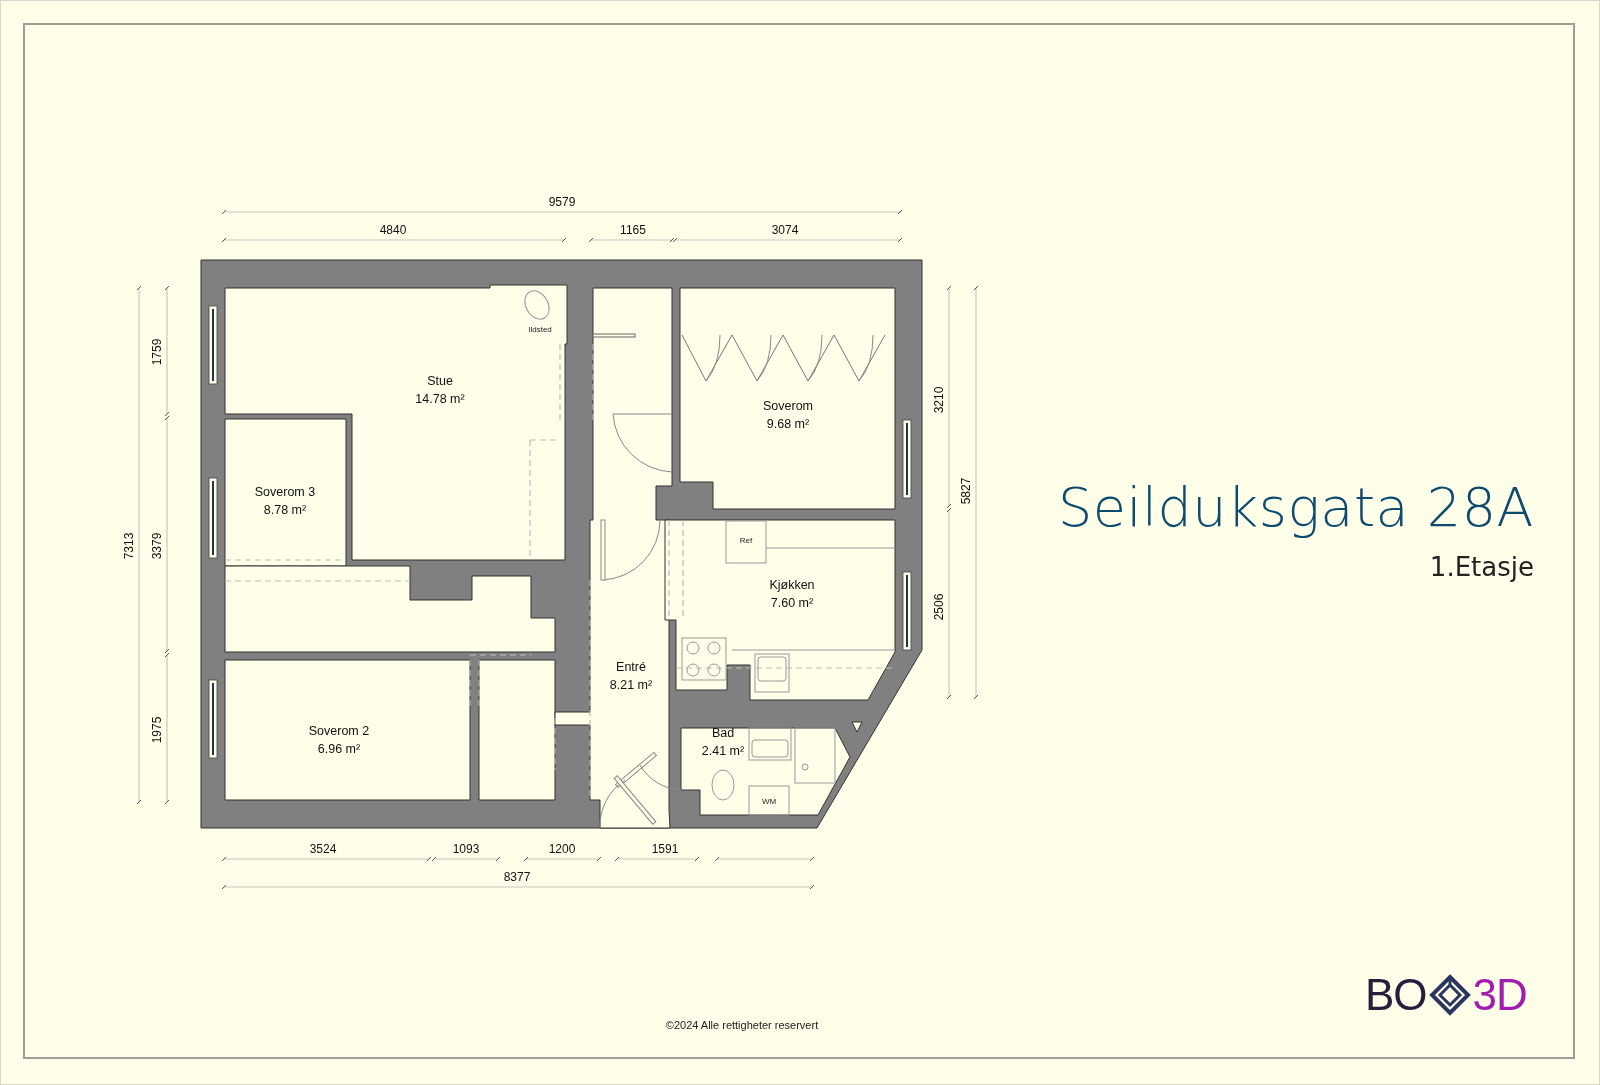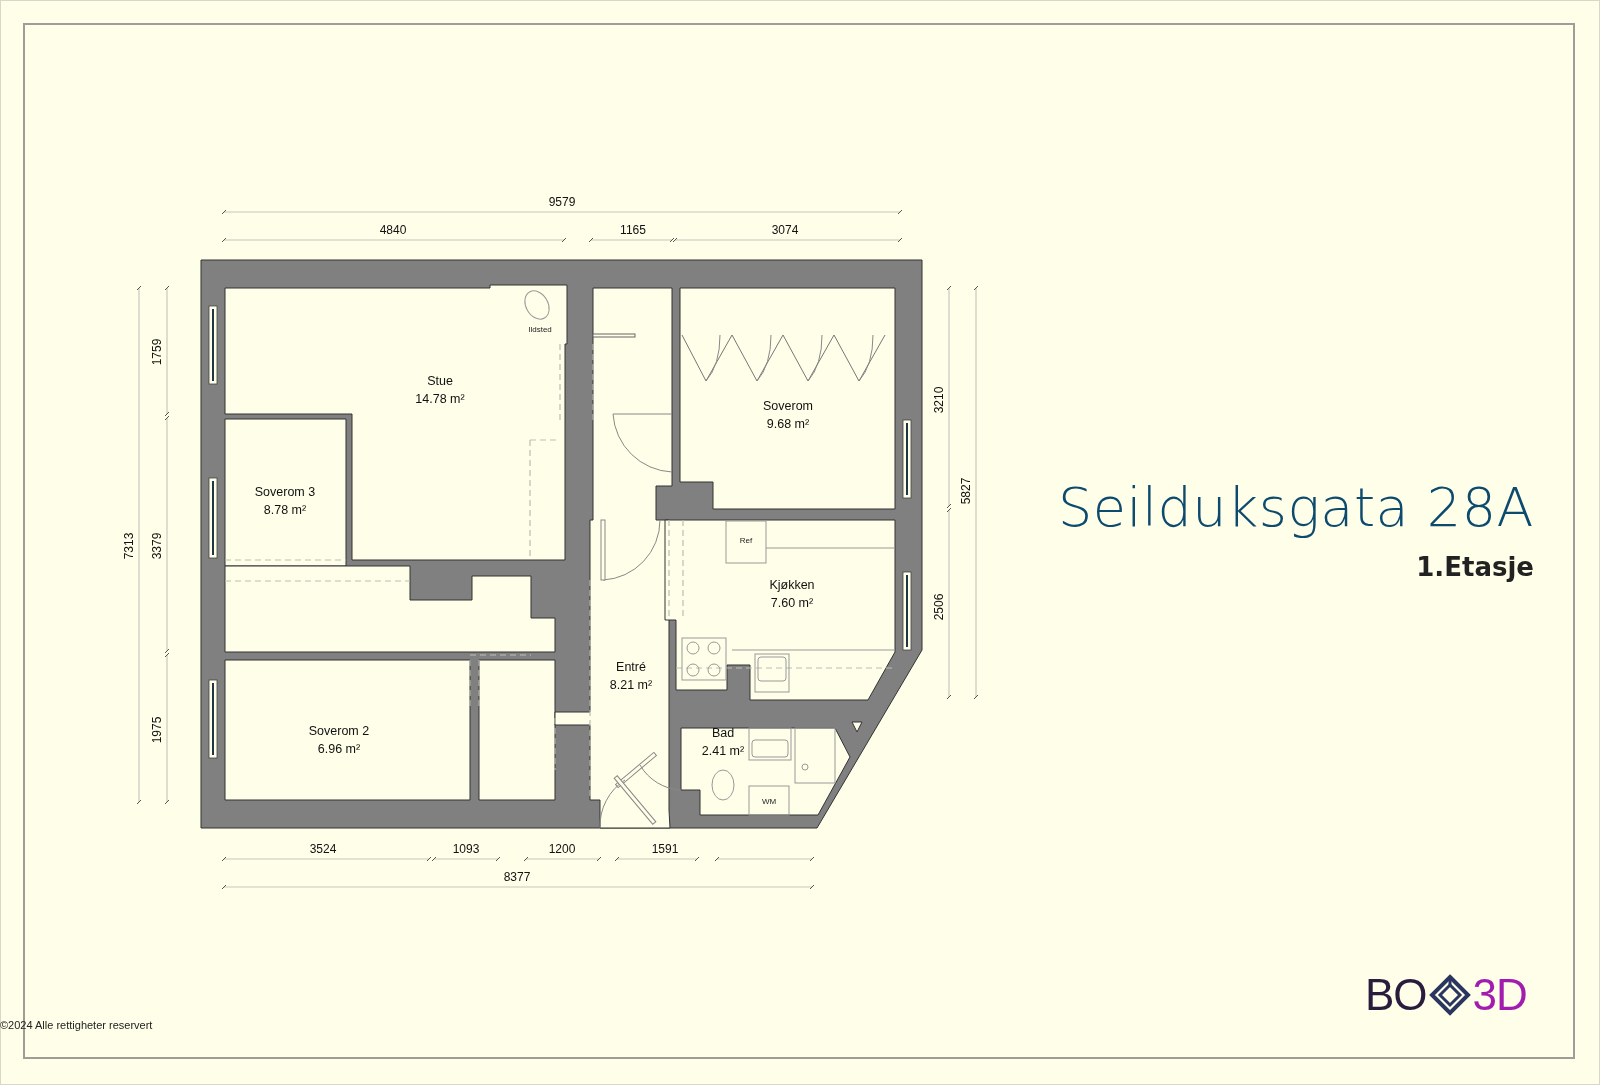--- a/index.html
+++ b/index.html
@@ -1,22 +1,22 @@
 <!DOCTYPE html>
 <html><head>
 <meta charset="utf-8">
 <style>
   html, body { margin:0; padding:0; }
   body { width:1600px; height:1085px; background:#fefee9; position:relative; overflow:hidden; font-family:"Liberation Sans", sans-serif; }
   .frame { position:absolute; left:23px; top:23px; width:1552px; height:1036px; border:2px solid #9e9e96; box-sizing:border-box; }
   .outer-edge { position:absolute; left:0; top:0; width:1600px; height:1085px; border:1px solid #d8d8c8; box-sizing:border-box; }
   svg.plan { position:absolute; left:0; top:0; }
   .title { position:absolute; right:66px; top:476px; font-family:"DejaVu Sans", sans-serif; font-weight:200; font-size:54px; color:#0c4a6e; letter-spacing:0.5px; }
-  .subtitle { position:absolute; right:66px; top:552px; font-family:"DejaVu Sans", sans-serif; font-size:26px; font-weight:700; color:#222; }
-  .copyright { position:absolute; left:0; width:1484px; text-align:left; top:1019px; font-size:11px; color:#222; }
+  .subtitle { position:absolute; right:66px; top:552px; font-family:"DejaVu Sans", sans-serif; font-size:26px; font-weight:400; color:#222; }
+  .copyright { position:absolute; left:0; width:1484px; text-align:center; top:1019px; font-size:11px; color:#222; }
   .logo { position:absolute; left:1365px; top:970px; display:flex; align-items:center; font-family:"Liberation Sans", sans-serif; font-size:44px; font-weight:500; letter-spacing:-1px;justify-content:flex-end; }
   .logo .bo { color:#2a1c3c; }
   .logo .three { color:#a21caf; }
   .logo svg { margin:0 2px; }
   .room-label { font-size:12.5px; fill:#111; text-anchor:middle; }
   .dim { font-size:12px; fill:#111; text-anchor:middle; }
   .small { font-size:8px; fill:#222; text-anchor:middle; }
 </style>
 </head>
 <body>

